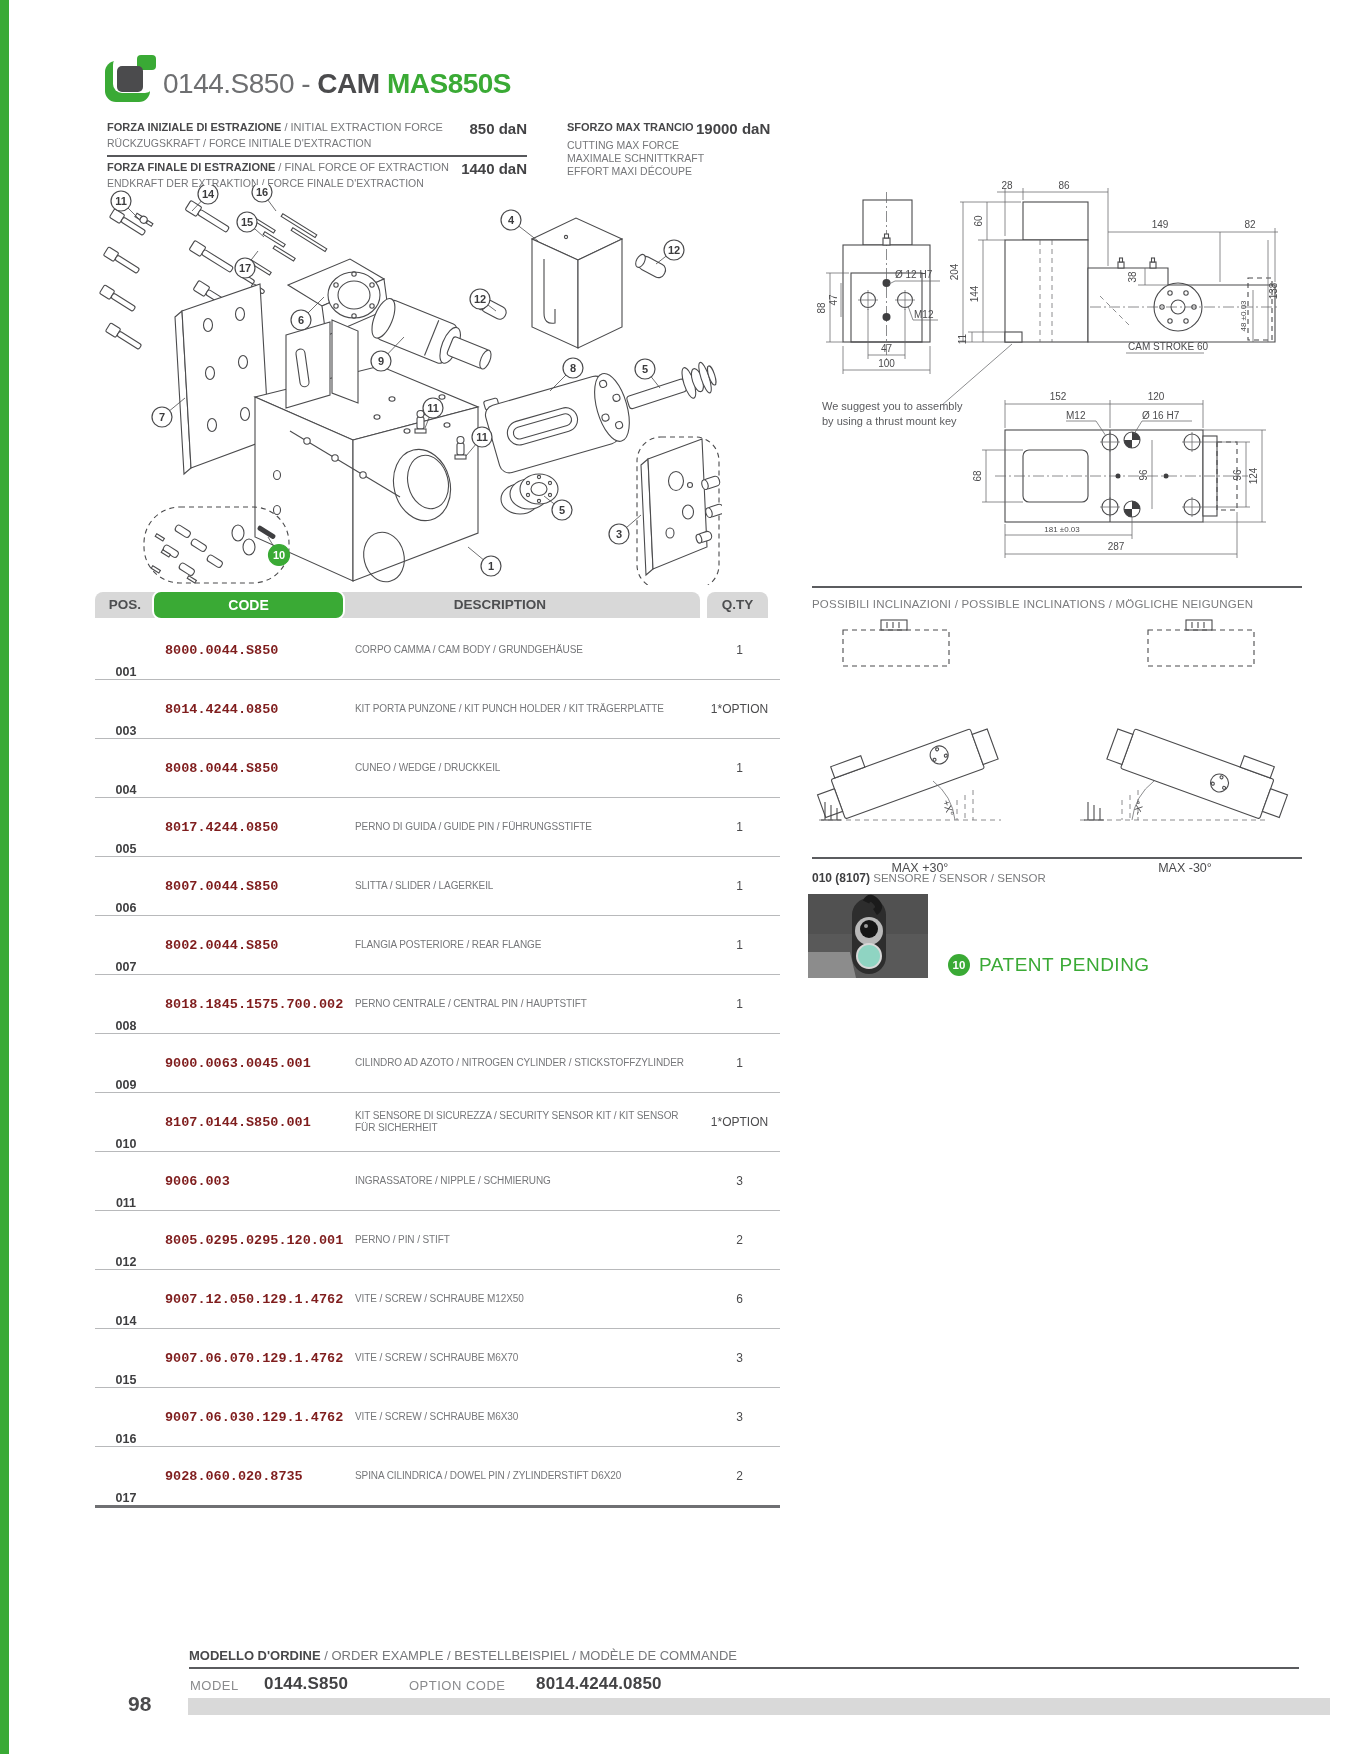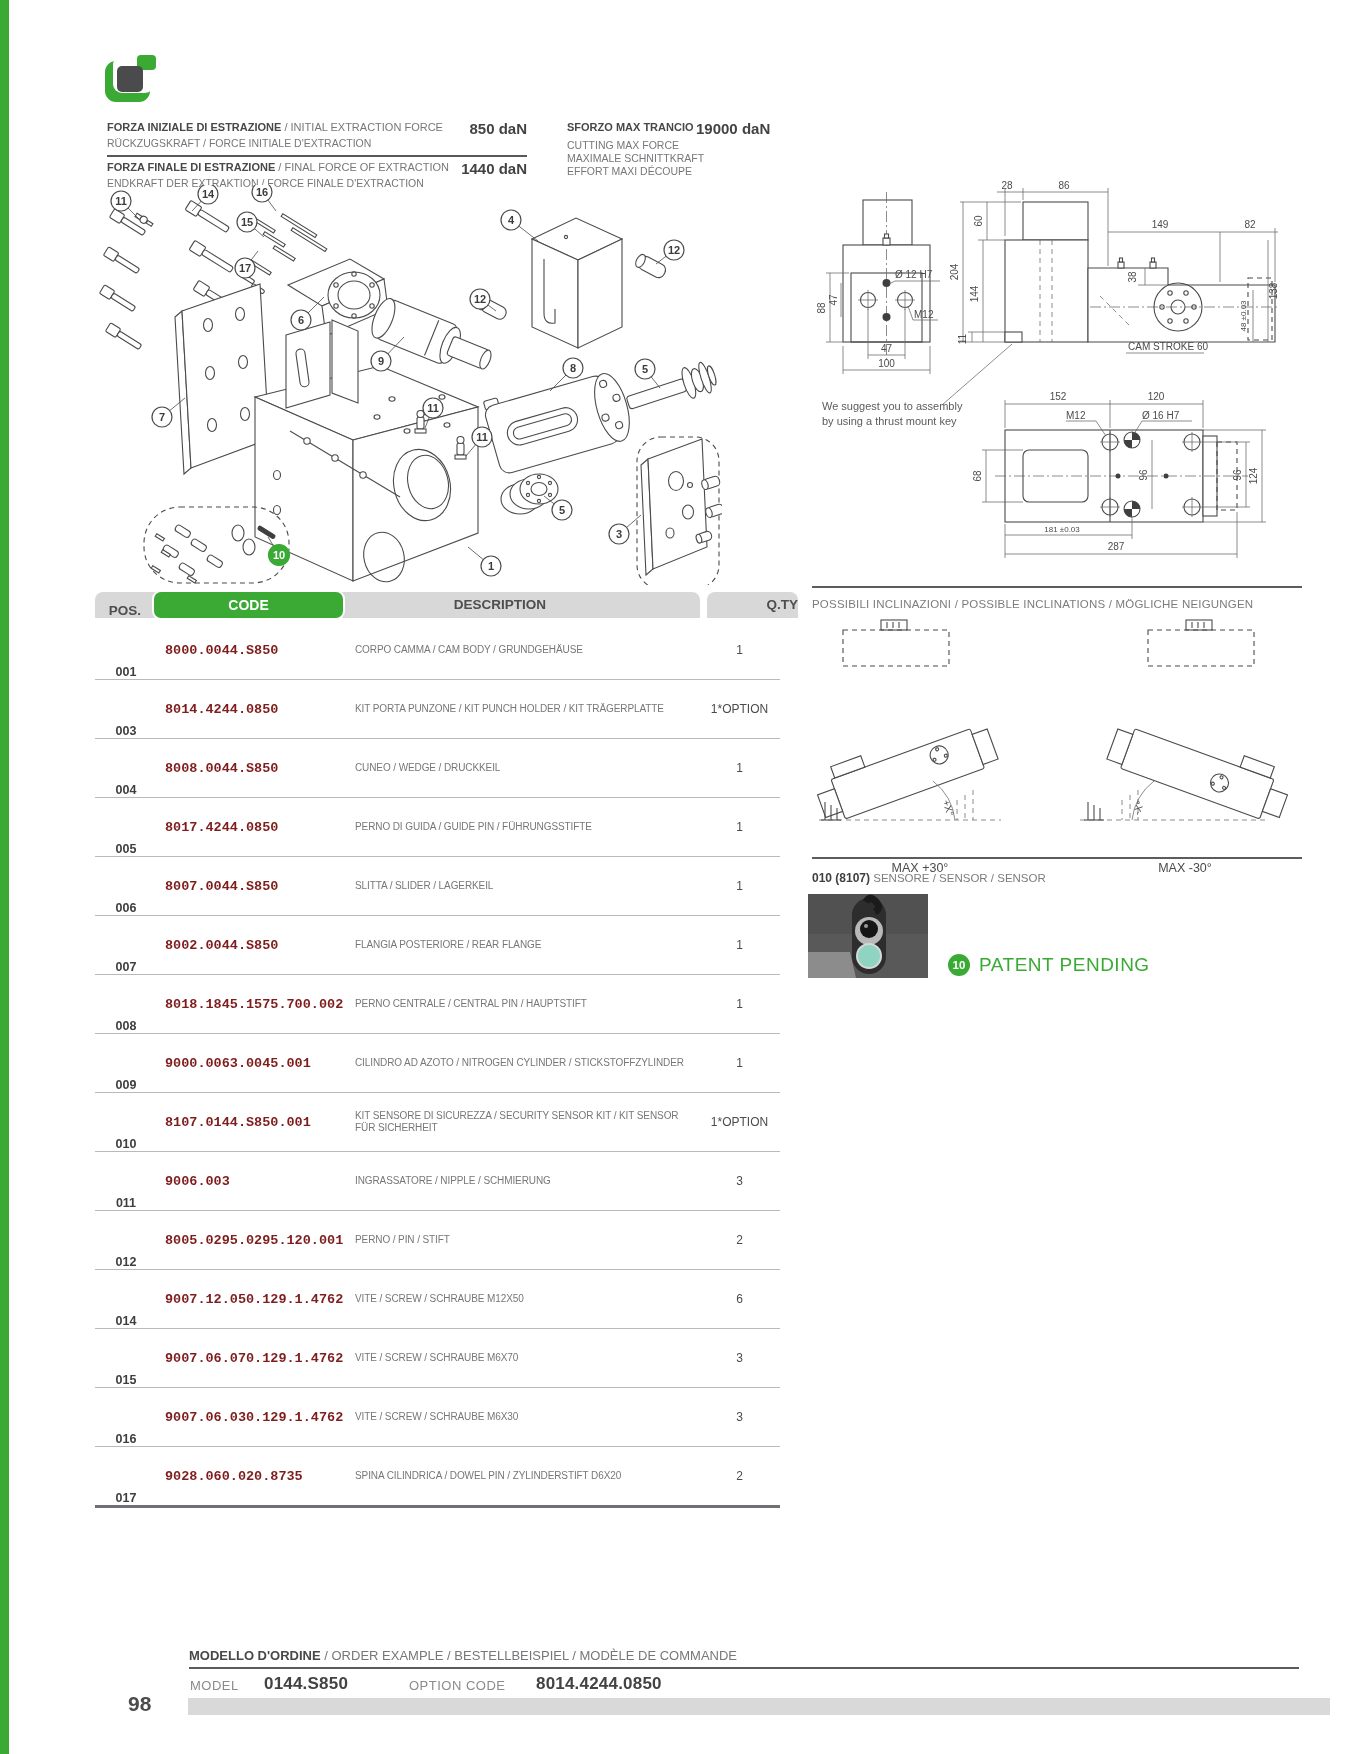--- a/index.html
+++ b/index.html
@@ -14,23 +14,23 @@
   .title .t-model{color:#3aaa35;font-weight:bold;}
   
   .spec-line1{font-size:11px;color:#76777a;white-space:nowrap;}
   .spec-line1 b{color:#48484a;}
   .spec-line2{font-size:10.5px;color:#76777a;white-space:nowrap;}
   .spec-val{font-size:15px;font-weight:bold;color:#434345;white-space:nowrap;}
   .spec-rule{height:2px;background:#57585b;}
   
   .thead{height:26px;}
   .th-bar{position:absolute;left:0;top:0;width:605px;height:26px;background:#d8d8d8;border-radius:8px 8px 0 0;}
-  .th-qty{position:absolute;left:612px;top:0;width:91px;height:26px;background:#d8d8d8;border-radius:8px 8px 0 0;
-          font-size:13.5px;font-weight:bold;color:#4d4e50;text-align:right;line-height:26px;}
-  .th-pos{position:absolute;left:0;top:0;width:60px;height:26px;font-size:13.5px;font-weight:bold;color:#4d4e50;text-align:center;line-height:26px;margin-top:6px;}
+  .th-qty{position:absolute;left:612px;top:0;width:61px;height:26px;background:#d8d8d8;border-radius:8px 8px 0 0;
+          font-size:13.5px;font-weight:bold;color:#4d4e50;text-align:center;line-height:26px;}
+  .th-pos{position:absolute;left:0;top:0;width:60px;height:26px;font-size:13.5px;font-weight:bold;color:#4d4e50;text-align:center;line-height:26px;}
   .th-code{position:absolute;left:59px;top:0;width:189px;height:26px;background:#3aaa35;border-radius:7px;
            box-shadow:0 0 0 2px #ffffff;font-size:14px;font-weight:bold;color:#ffffff;text-align:center;line-height:26px;}
   .th-desc{position:absolute;left:230px;top:0;width:350px;height:26px;font-size:13.5px;font-weight:bold;color:#4d4e50;text-align:center;line-height:26px;}
   .tbody{border-bottom:3px solid #6f7073;}
   .trow{display:flex;align-items:center;min-height:21px;border-bottom:1px solid #b8b9bb;}
   .trow:last-child{border-bottom:none;}
   .c-pos{flex:0 0 62px;text-align:center;font-size:12.5px;font-weight:bold;color:#3e3e40;margin-top:44px;}
   .c-code{flex:0 0 182px;padding-left:8px;font-size:13.5px;font-weight:bold;color:#7f1d1d;white-space:nowrap;font-family:Liberation Mono, monospace;}
   .c-desc{flex:0 0 344px;padding-left:8px;font-size:10px;color:#76777a;line-height:1.18;letter-spacing:-0.1px;}
   .c-qty{flex:1;text-align:center;font-size:12px;color:#4b4b4d;}
@@ -68,20 +68,23 @@
 <div class="page">
 
   <div class="abs green-strip"></div>
 
   <svg class="abs" style="left:104px;top:55px" width="52" height="48" viewBox="0 0 52 48">
     <rect x="1" y="6" width="45" height="41" rx="11" fill="#3aaa35"></rect>
     <rect x="9" y="1" width="41" height="37" rx="9" fill="#ffffff"></rect>
     <rect x="33" y="0" width="19" height="15" rx="4" fill="#3aaa35"></rect>
     <rect x="13" y="11" width="26" height="26" rx="5" fill="#4b4b4d"></rect>
   </svg>
+  <div class="abs title">
+    <span class="t-code">0144.S850</span><span class="t-code"> - </span><span class="t-cam">CAM </span><span class="t-model">MAS850S</span>
+  </div>
 
   <div class="abs spec-line1" style="left:107px;top:121px">
     <b>FORZA INIZIALE DI ESTRAZIONE</b><span> / INITIAL EXTRACTION FORCE</span>
   </div>
   <div class="abs spec-line2" style="left:107px;top:137px">RÜCKZUGSKRAFT / FORCE INITIALE D'EXTRACTION</div>
   <div class="abs spec-val" style="left:427px;top:120px;width:100px;text-align:right">850 daN</div>
   <div class="abs spec-rule" style="left:107px;top:155px;width:420px"></div>
   <div class="abs spec-line1" style="left:107px;top:161px">
     <b>FORZA FINALE DI ESTRAZIONE</b><span> / FINAL FORCE OF EXTRACTION</span>
   </div>

